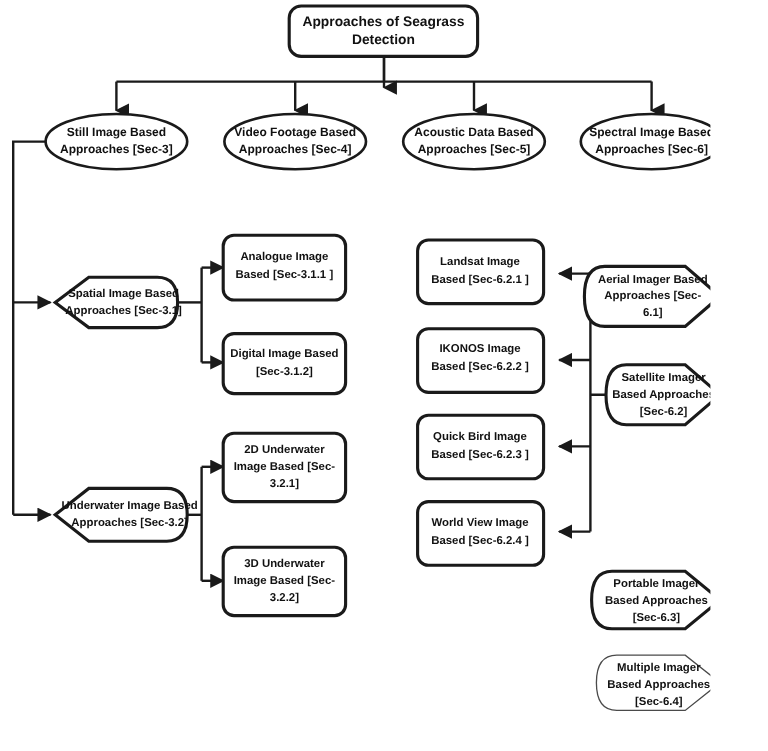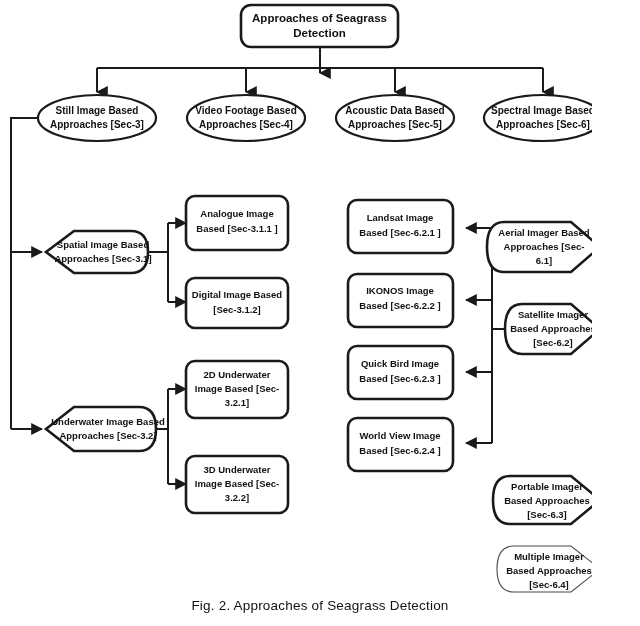--- a/index.html
+++ b/index.html
@@ -230,15 +230,14 @@
 
     <g>
       <path class="shape-fill stroke-light" d="M 600 569 L 571 546 L 514 546 Q 497 546 497 569 Q 497 592 514 592 L 571 592 Z"></path>
       <text class="node-label" x="549" y="557" font-size="9.5">Multiple Imager</text>
       <text class="node-label" x="549" y="571" font-size="9.5">Based Approaches</text>
       <text class="node-label" x="549" y="585" font-size="9.5">[Sec-6.4]</text>
     </g>
 
   </svg>
 
-  <div class="caption">Fig. 2.  Approaches of Seagrass Detection</div>
 
 </div>
 
 </body></html>

